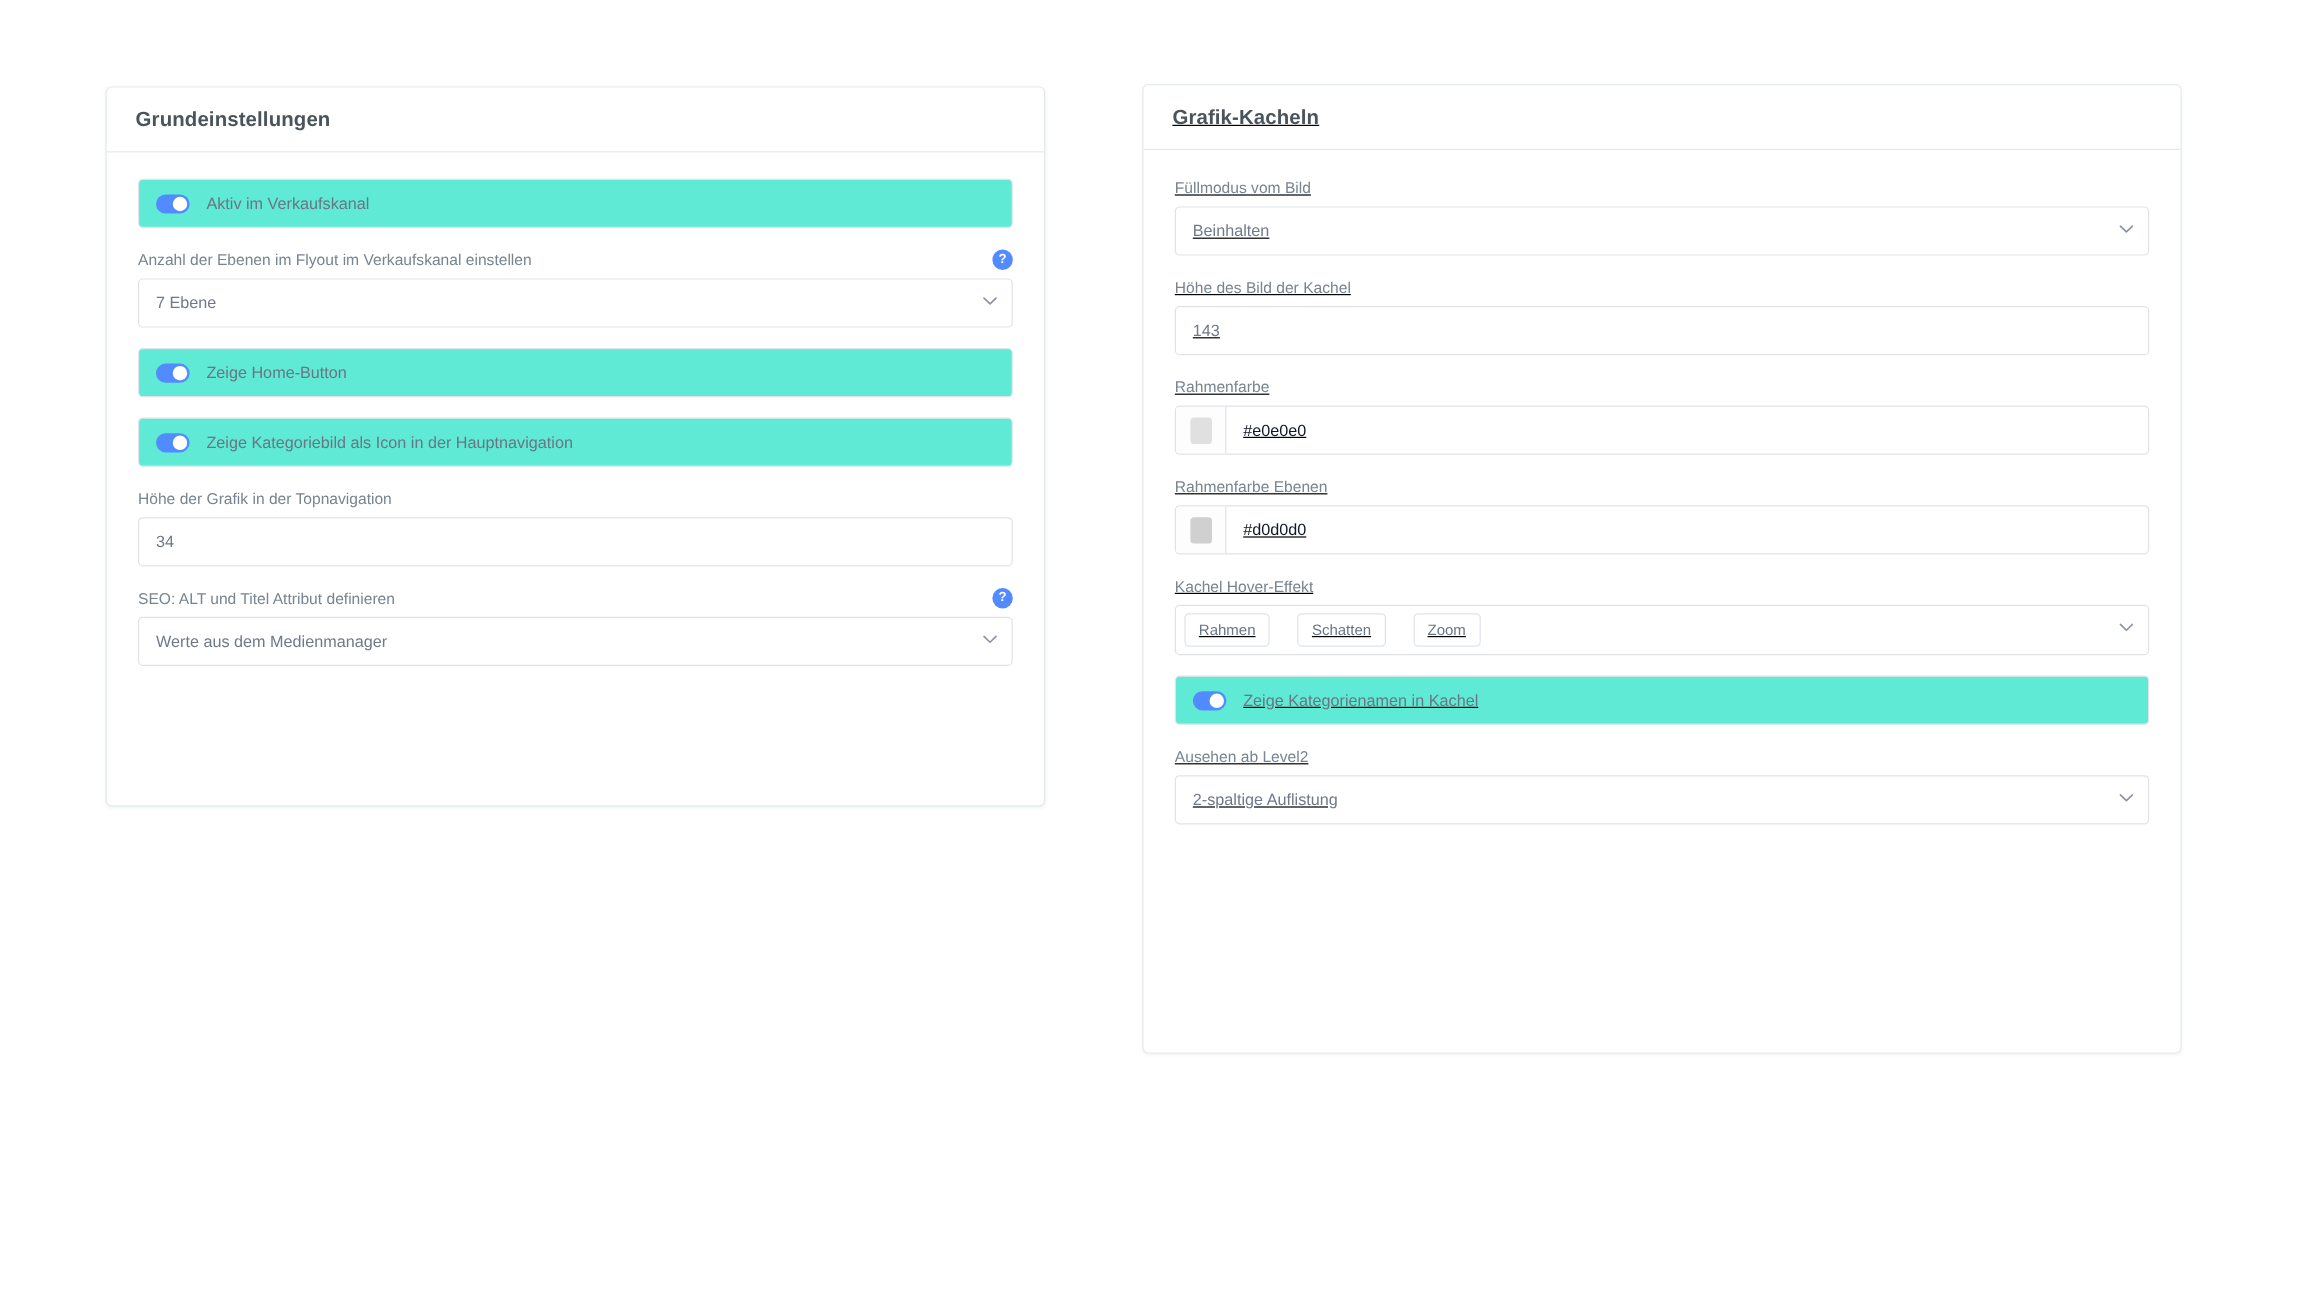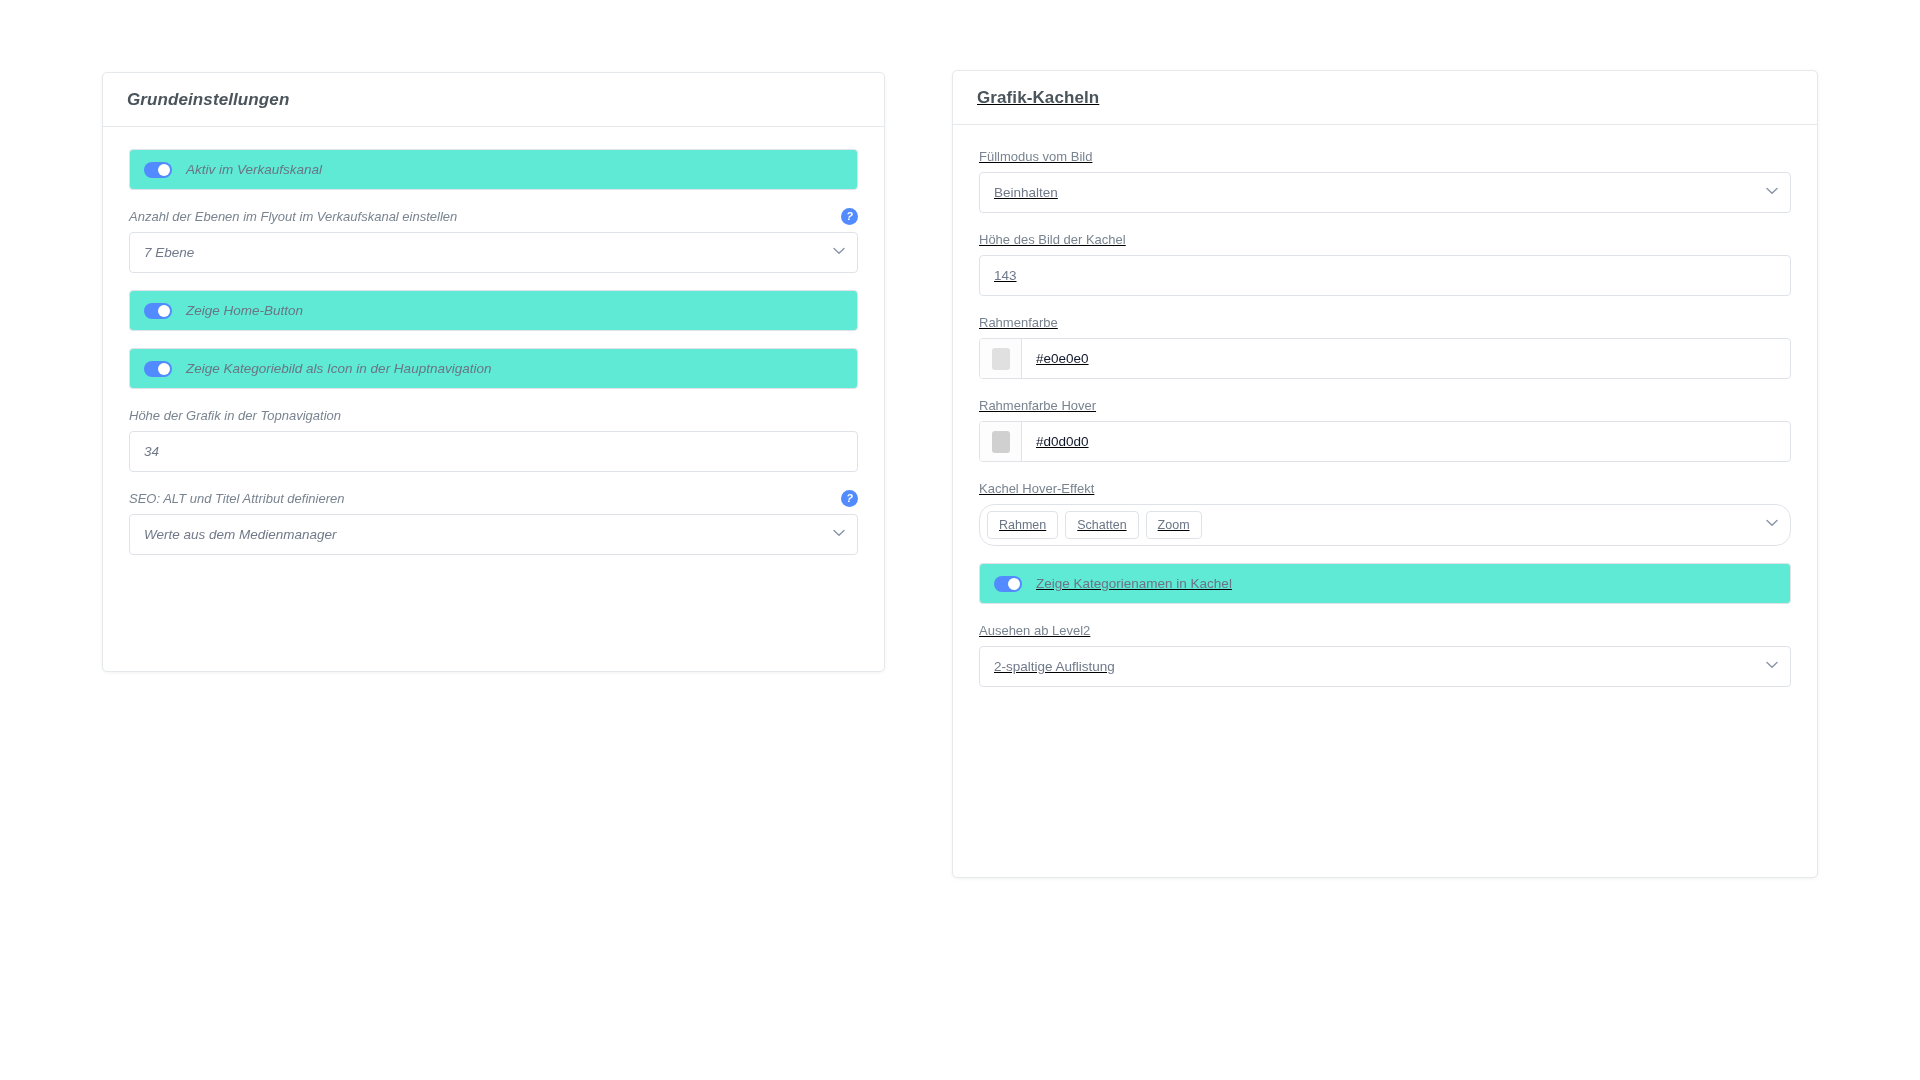--- a/index.html
+++ b/index.html
@@ -22,21 +22,21 @@
   }
 
   
   .card {
     position: absolute;
     background: #ffffff;
     border: 1px solid #e6e9ec;
     border-radius: 5px;
     box-shadow: 0 1px 3px rgba(120,134,150,0.10);
   }
-  .card-left  { left: 102px; top: 72px;  width: 783px; height: 600px; font-style: italic; }
+  .card-left  { left: 88px; top: 72px;  width: 783px; height: 600px; }
   .card-right { left: 952px; top: 70px;  width: 866px; height: 808px; text-decoration: underline; }
 
   .card-header {
     height: 54px;
     border-bottom: 1px solid #e6e9ec;
     display: flex;
     align-items: center;
     padding: 0 24px;
   }
   .card-title {
@@ -178,26 +178,26 @@
     font-size: 13.5px;
     color: #0f172a;
   }
 
   
   .multiselect {
     position: relative;
     width: 100%;
     min-height: 41px;
     border: 1px solid #dfe3e8;
-    border-radius: 15px;
+    border-radius: 4px;
     background: #ffffff;
     display: flex;
     align-items: center;
     flex-wrap: wrap;
-    gap: 7px;
+    gap: 23px;
     padding: 6px 38px 6px 7px;
     cursor: pointer;
   }
   .tag {
     border: 1px solid #dfe3e8;
     border-radius: 4px;
     background: #ffffff;
     padding: 5px 11px;
     font-size: 12.5px;
     color: #6a7585;
@@ -304,21 +304,21 @@
           </div>
           <div class="color-control">
             <span class="color-swatch-cell">
               <span class="color-swatch" style="background:#e0e0e0"></span>
             </span>
             <span class="color-text">#e0e0e0</span>
           </div>
         </div>
         <div class="field">
           <div class="field-label-row">
-            <span class="field-label">Rahmenfarbe Hover</span>
+            <span class="field-label">Rahmenfarbe Ebenen</span>
           </div>
           <div class="color-control">
             <span class="color-swatch-cell">
               <span class="color-swatch" style="background:#d0d0d0"></span>
             </span>
             <span class="color-text">#d0d0d0</span>
           </div>
         </div>
         <div class="field">
           <div class="field-label-row">

